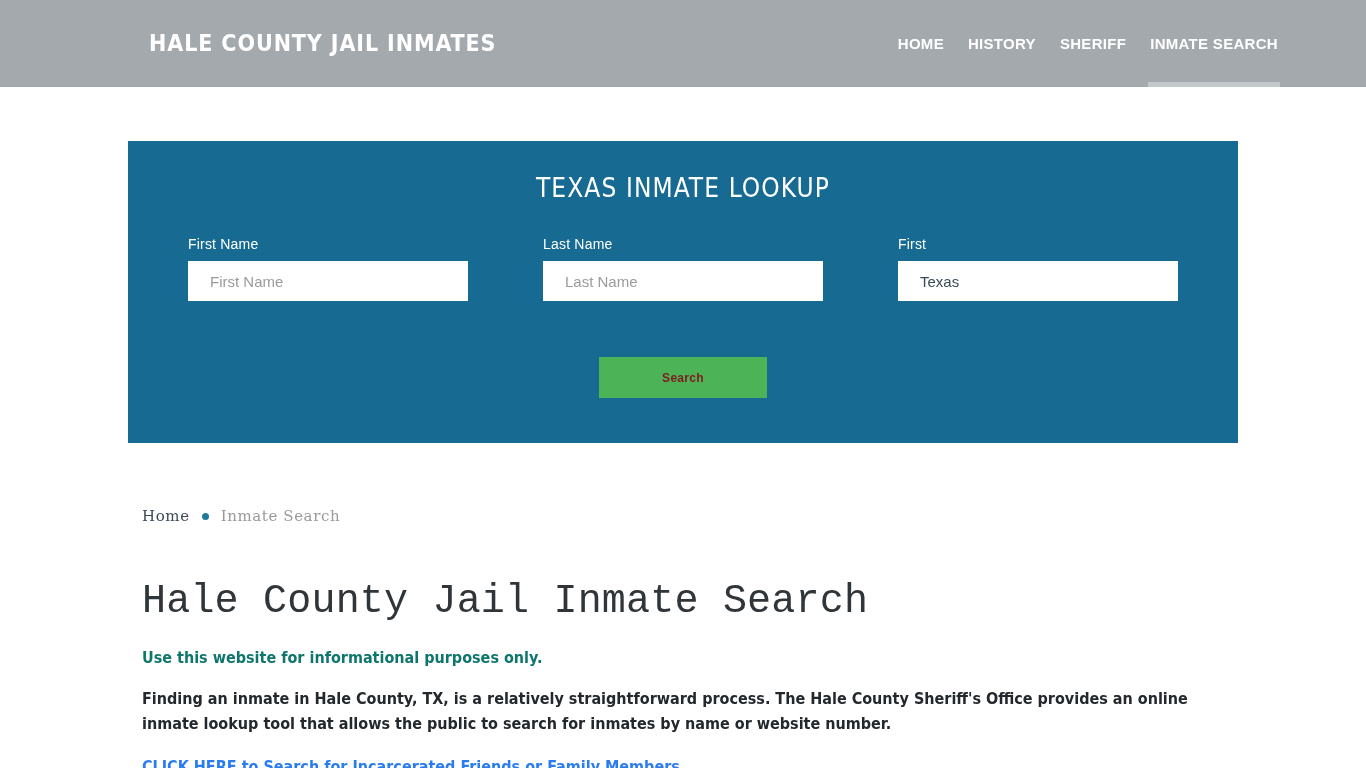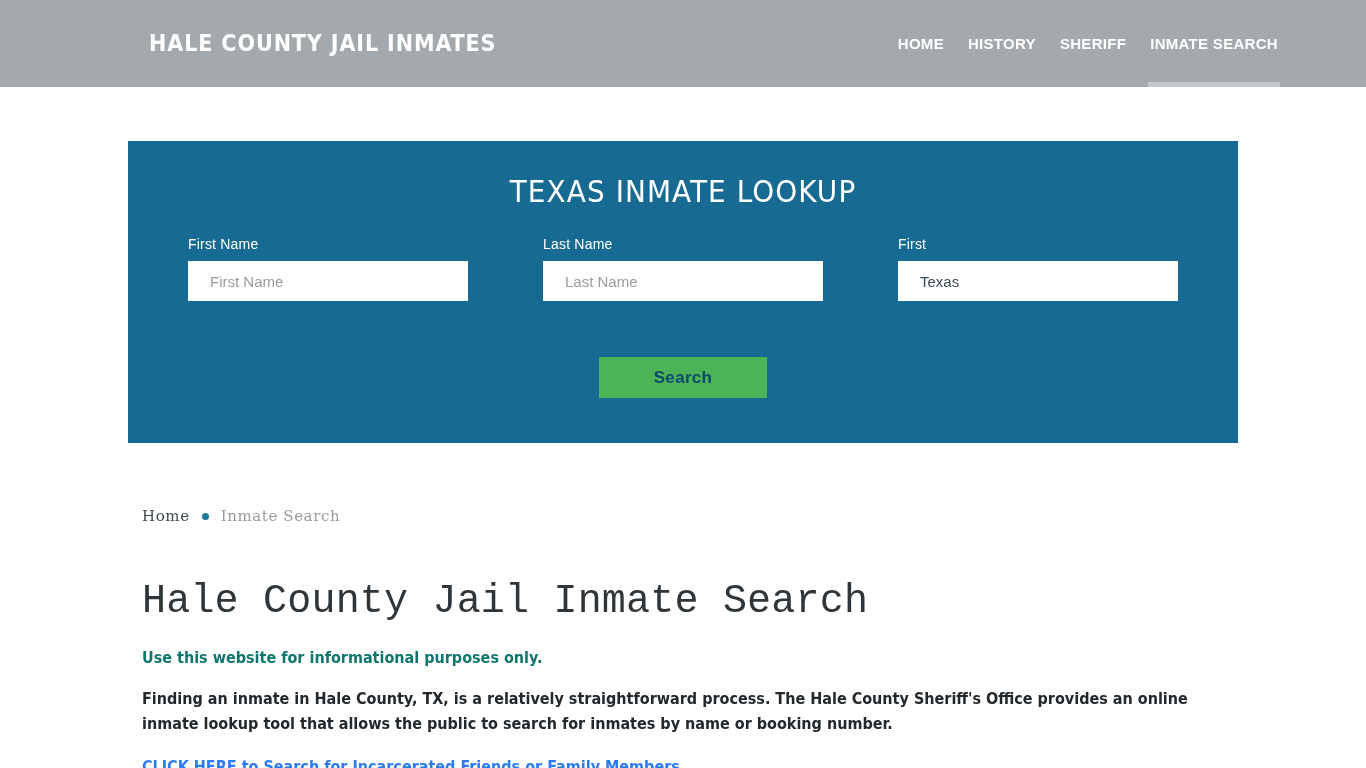--- a/index.html
+++ b/index.html
@@ -86,21 +86,21 @@
     background: #176b92;
   }
   .lookup-title {
     position: absolute;
     left: 0;
     right: 0;
     top: 32px;
     margin: 0;
     text-align: center;
     font-family: "DejaVu Sans Condensed", "Liberation Sans Narrow", "Liberation Sans", sans-serif;
-    font-size: 31px;
+    font-size: 26px;
     font-weight: 300;
     letter-spacing: 1.1px;
     color: #ffffff;
     text-transform: uppercase;
   }
   .form-row {
     position: absolute;
     left: 0;
     top: 95px;
     width: 902px;
@@ -137,23 +137,23 @@
   .field-input::placeholder { color: #9b9b9b; opacity: 1; }
 
   .search-btn {
     position: absolute;
     left: 471px;
     top: 216px;
     width: 168px;
     height: 41px;
     border: none;
     background: #4cb357;
-    color: #0c4a6e;
+    color: #7f1d1d;
     font-family: "Liberation Sans", sans-serif;
-    font-size: 17px;
+    font-size: 12px;
     font-weight: bold;
     letter-spacing: 0.3px;
     cursor: pointer;
   }
 
   
   .content {
     position: absolute;
     left: 142px;
     top: 500px;
@@ -254,15 +254,15 @@
 
 <main class="content">
   <div class="breadcrumb">
     <a class="crumb-home">Home</a>
     <span class="crumb-sep"></span>
     <span class="crumb-current">Inmate Search</span>
   </div>
 
   <h1 class="page-title">Hale County Jail Inmate Search</h1>
   <p class="lede">Use this website for informational purposes only.</p>
-  <p class="body-para">Finding an inmate in Hale County, TX, is a relatively straightforward process. The Hale County Sheriff's Office provides an online inmate lookup tool that allows the public to search for inmates by name or booking number.</p>
+  <p class="body-para">Finding an inmate in Hale County, TX, is a relatively straightforward process. The Hale County Sheriff's Office provides an online inmate lookup tool that allows the public to search for inmates by name or website number.</p>
   <a class="cta-link">CLICK HERE to Search for Incarcerated Friends or Family Members</a>
 </main>
 
 </body></html>

